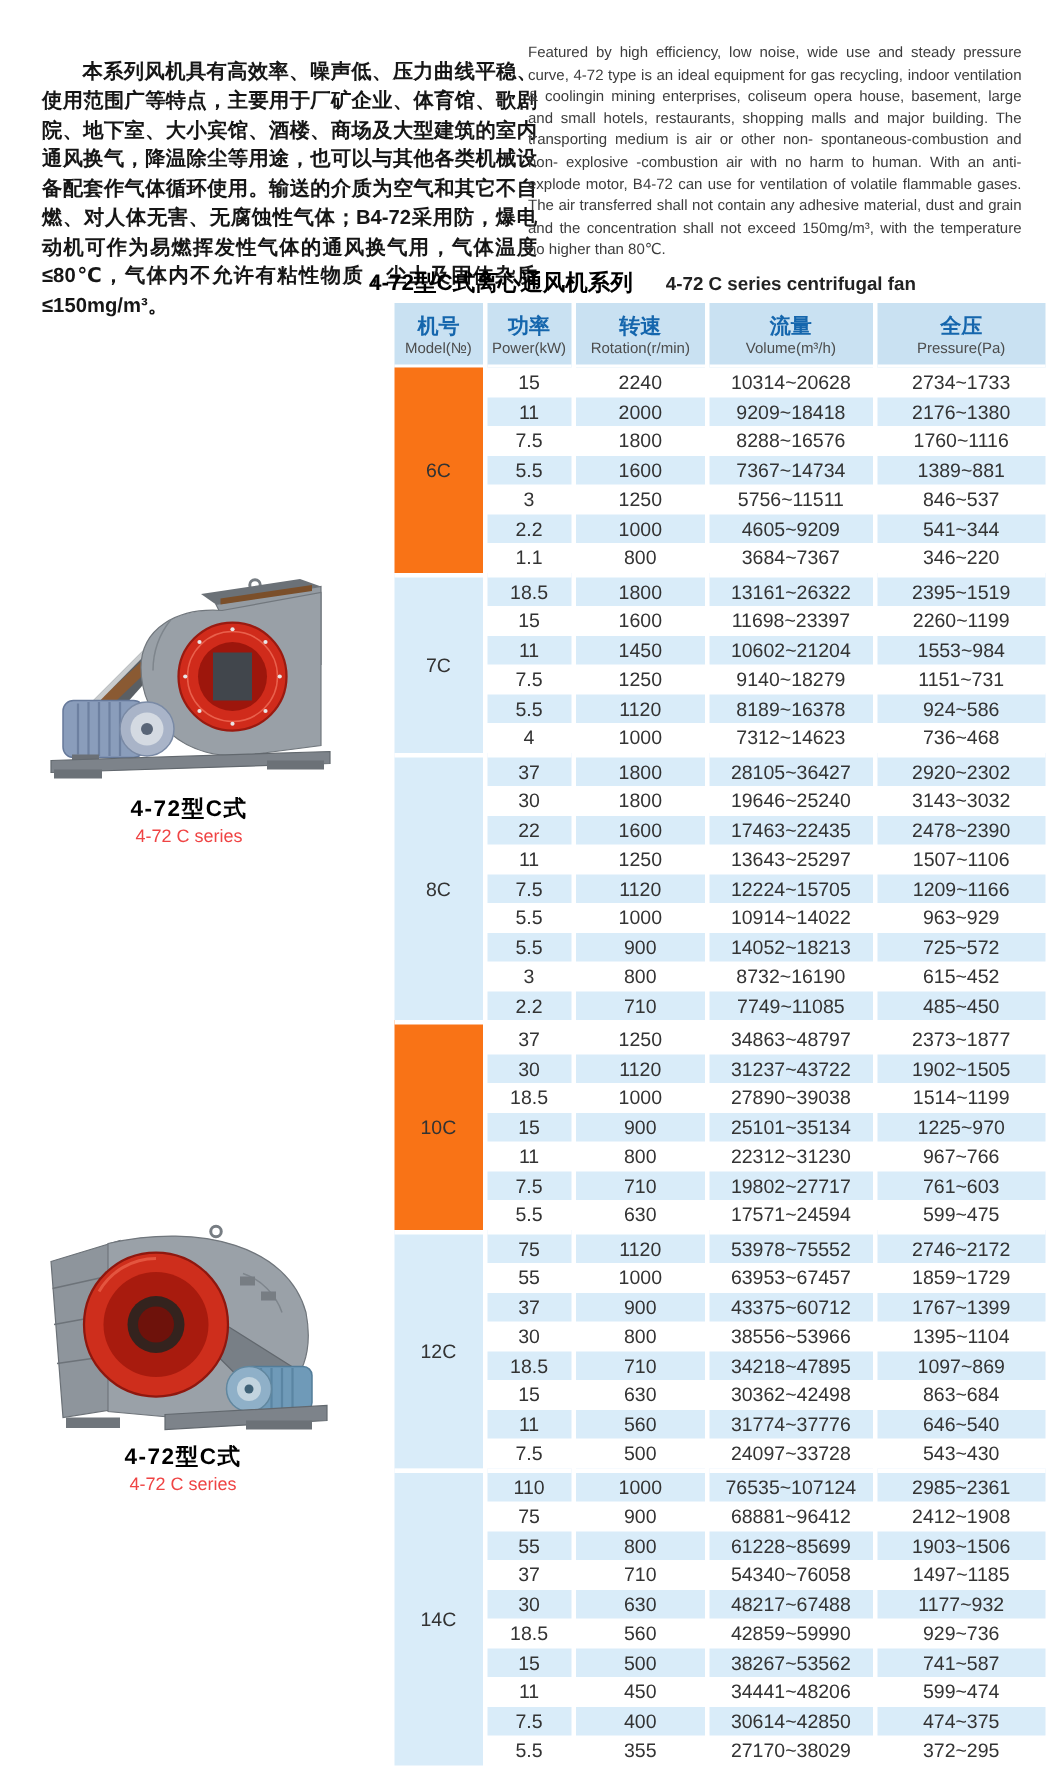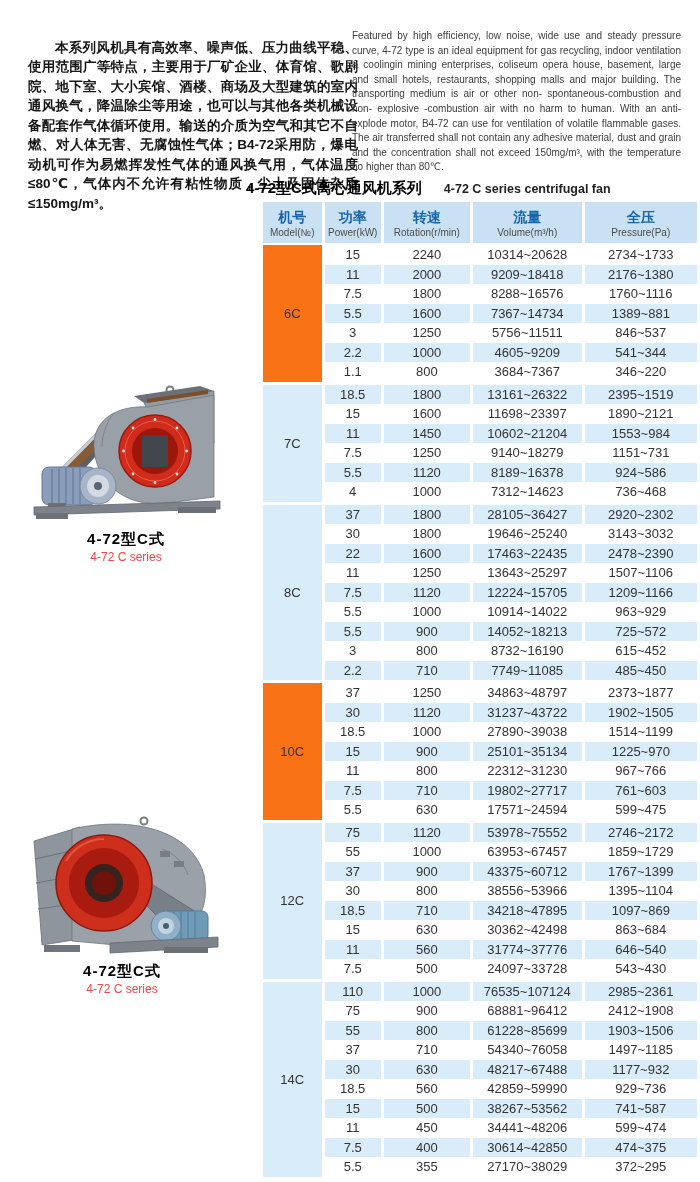--- a/index.html
+++ b/index.html
@@ -237,21 +237,21 @@
         <td rowspan="6" class="model-cell gap-top">7C</td>
         <td class="gap-top">18.5</td>
         <td class="gap-top">1800</td>
         <td class="gap-top">13161~26322</td>
         <td class="gap-top">2395~1519</td>
       </tr>
       <tr>
         <td>15</td>
         <td>1600</td>
         <td>11698~23397</td>
-        <td>1890~2121</td>
+        <td>2260~1199</td>
       </tr>
       <tr class="stripe">
         <td>11</td>
         <td>1450</td>
         <td>10602~21204</td>
         <td>1553~984</td>
       </tr>
       <tr>
         <td>7.5</td>
         <td>1250</td>

